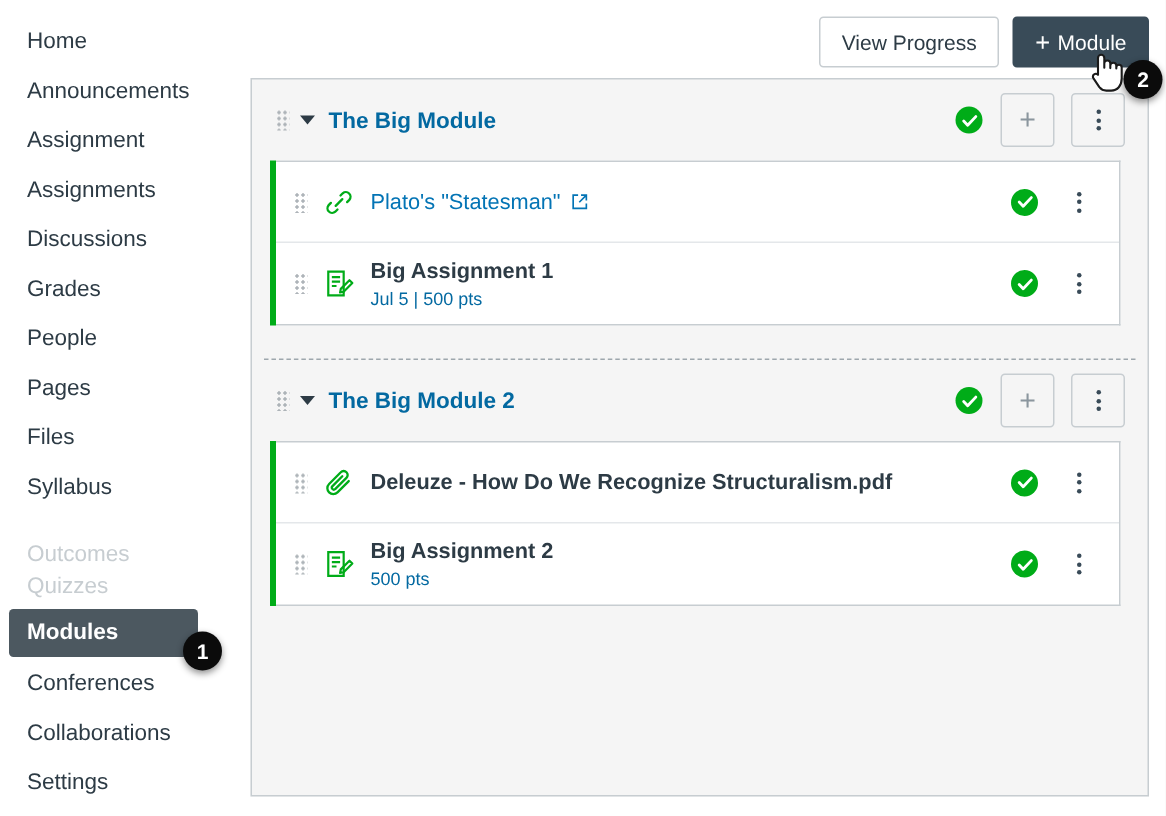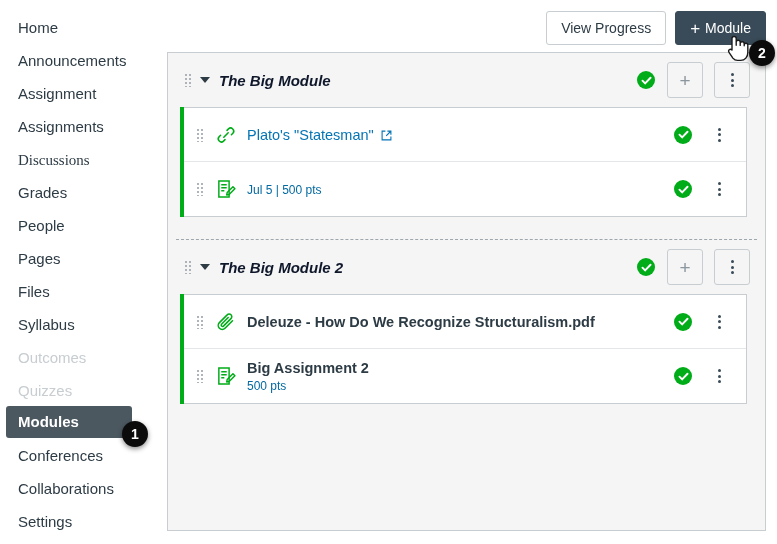--- a/index.html
+++ b/index.html
@@ -127,23 +127,22 @@
     border-left: 5px solid transparent;
     border-right: 5px solid transparent;
     border-top: 6px solid #2d3b45;
     margin: 0 9px 0 7px;
     flex: 0 0 auto;
     cursor: pointer;
   }
   .module-title {
     font-size: 15px;
     font-weight: bold;
-    color: #0f172a;
+    color: #0369a1;
     white-space: nowrap;
-    font-style: italic;
   }
   .spacer { flex: 1 1 auto; }
 
   .pub-badge {
     width: 18px; height: 18px;
     border-radius: 50%;
     background: #00ac18;
     display: inline-flex;
     align-items: center;
     justify-content: center;
@@ -280,27 +279,27 @@
   }
 </style>
 </head>
 <body>
 
 <nav id="course-nav">
     <div class="nav-item" style="top: 12px;">Home</div>
     <div class="nav-item" style="top: 45px;">Announcements</div>
     <div class="nav-item" style="top: 78px;">Assignment</div>
     <div class="nav-item" style="top: 111px;">Assignments</div>
-    <div class="nav-item" style="top: 144px; font-family: Liberation Serif, serif;">Discussions</div>
+    <div class="nav-item" style="top: 144px;">Discussions</div>
     <div class="nav-item" style="top: 177px;">Grades</div>
     <div class="nav-item" style="top: 243px;">Pages</div>
     <div class="nav-item" style="top: 210px;">People</div>
     <div class="nav-item" style="top: 276px; text-align: center;">Files</div>
     <div class="nav-item" style="top: 309px;">Syllabus</div>
-    <div class="nav-item disabled" style="top: 342px; text-align: right;">Outcomes</div>
+    <div class="nav-item disabled" style="top: 354px; text-align: right;">Outcomes</div>
     <div class="nav-item disabled" style="top: 375px;">Quizzes</div>
     <div class="nav-item active" style="top: 406px;">Modules</div>
     <div class="nav-item" style="top: 440px;">Conferences</div>
     <div class="nav-item" style="top: 473px;">Collaborations</div>
     <div class="nav-item" style="top: 506px;">Settings</div>
   </nav>
 
 <div id="page-toolbar">
   <div class="btn btn-secondary">View Progress</div>
   <div class="btn btn-primary">
@@ -364,21 +363,21 @@
           <span class="drag-handle"></span>
           <span class="type-icon">
             <svg width="22" height="22" viewBox="0 0 24 24">
               <g fill="none" stroke="#00ac18" stroke-width="1.6">
                 <path d="M4.2 3.3h11.2v17.4H4.2z"></path>
                 <path d="M6.8 7.4h6M6.8 10.6h6M6.8 13.8h3.4"></path>
                 <path d="M19.6 9.6l2.1 2.1-6.3 6.3-2.6.5.5-2.6z" stroke-linejoin="round"></path>
               </g>
             </svg>
           </span>
-          <span class="item-text"><div class="item-sub">Jul 5  |  500 pts</div></span>
+          <span class="item-text"><span class="item-title">Big Assignment 1</span><div class="item-sub">Jul 5  |  500 pts</div></span>
           <span class="spacer"></span>
           <span class="pub-badge">
             <svg width="11" height="11" viewBox="0 0 12 12" aria-hidden="true">
               <path d="M1.6 6.2l2.9 3L10.4 3" fill="none" stroke="#ffffff" stroke-width="2.1" stroke-linecap="round" stroke-linejoin="round"></path>
             </svg>
           </span>
           <span class="kebab-plain" style="margin-left:14px">
             <span class="kebab">
               <i></i>
               <i></i>

